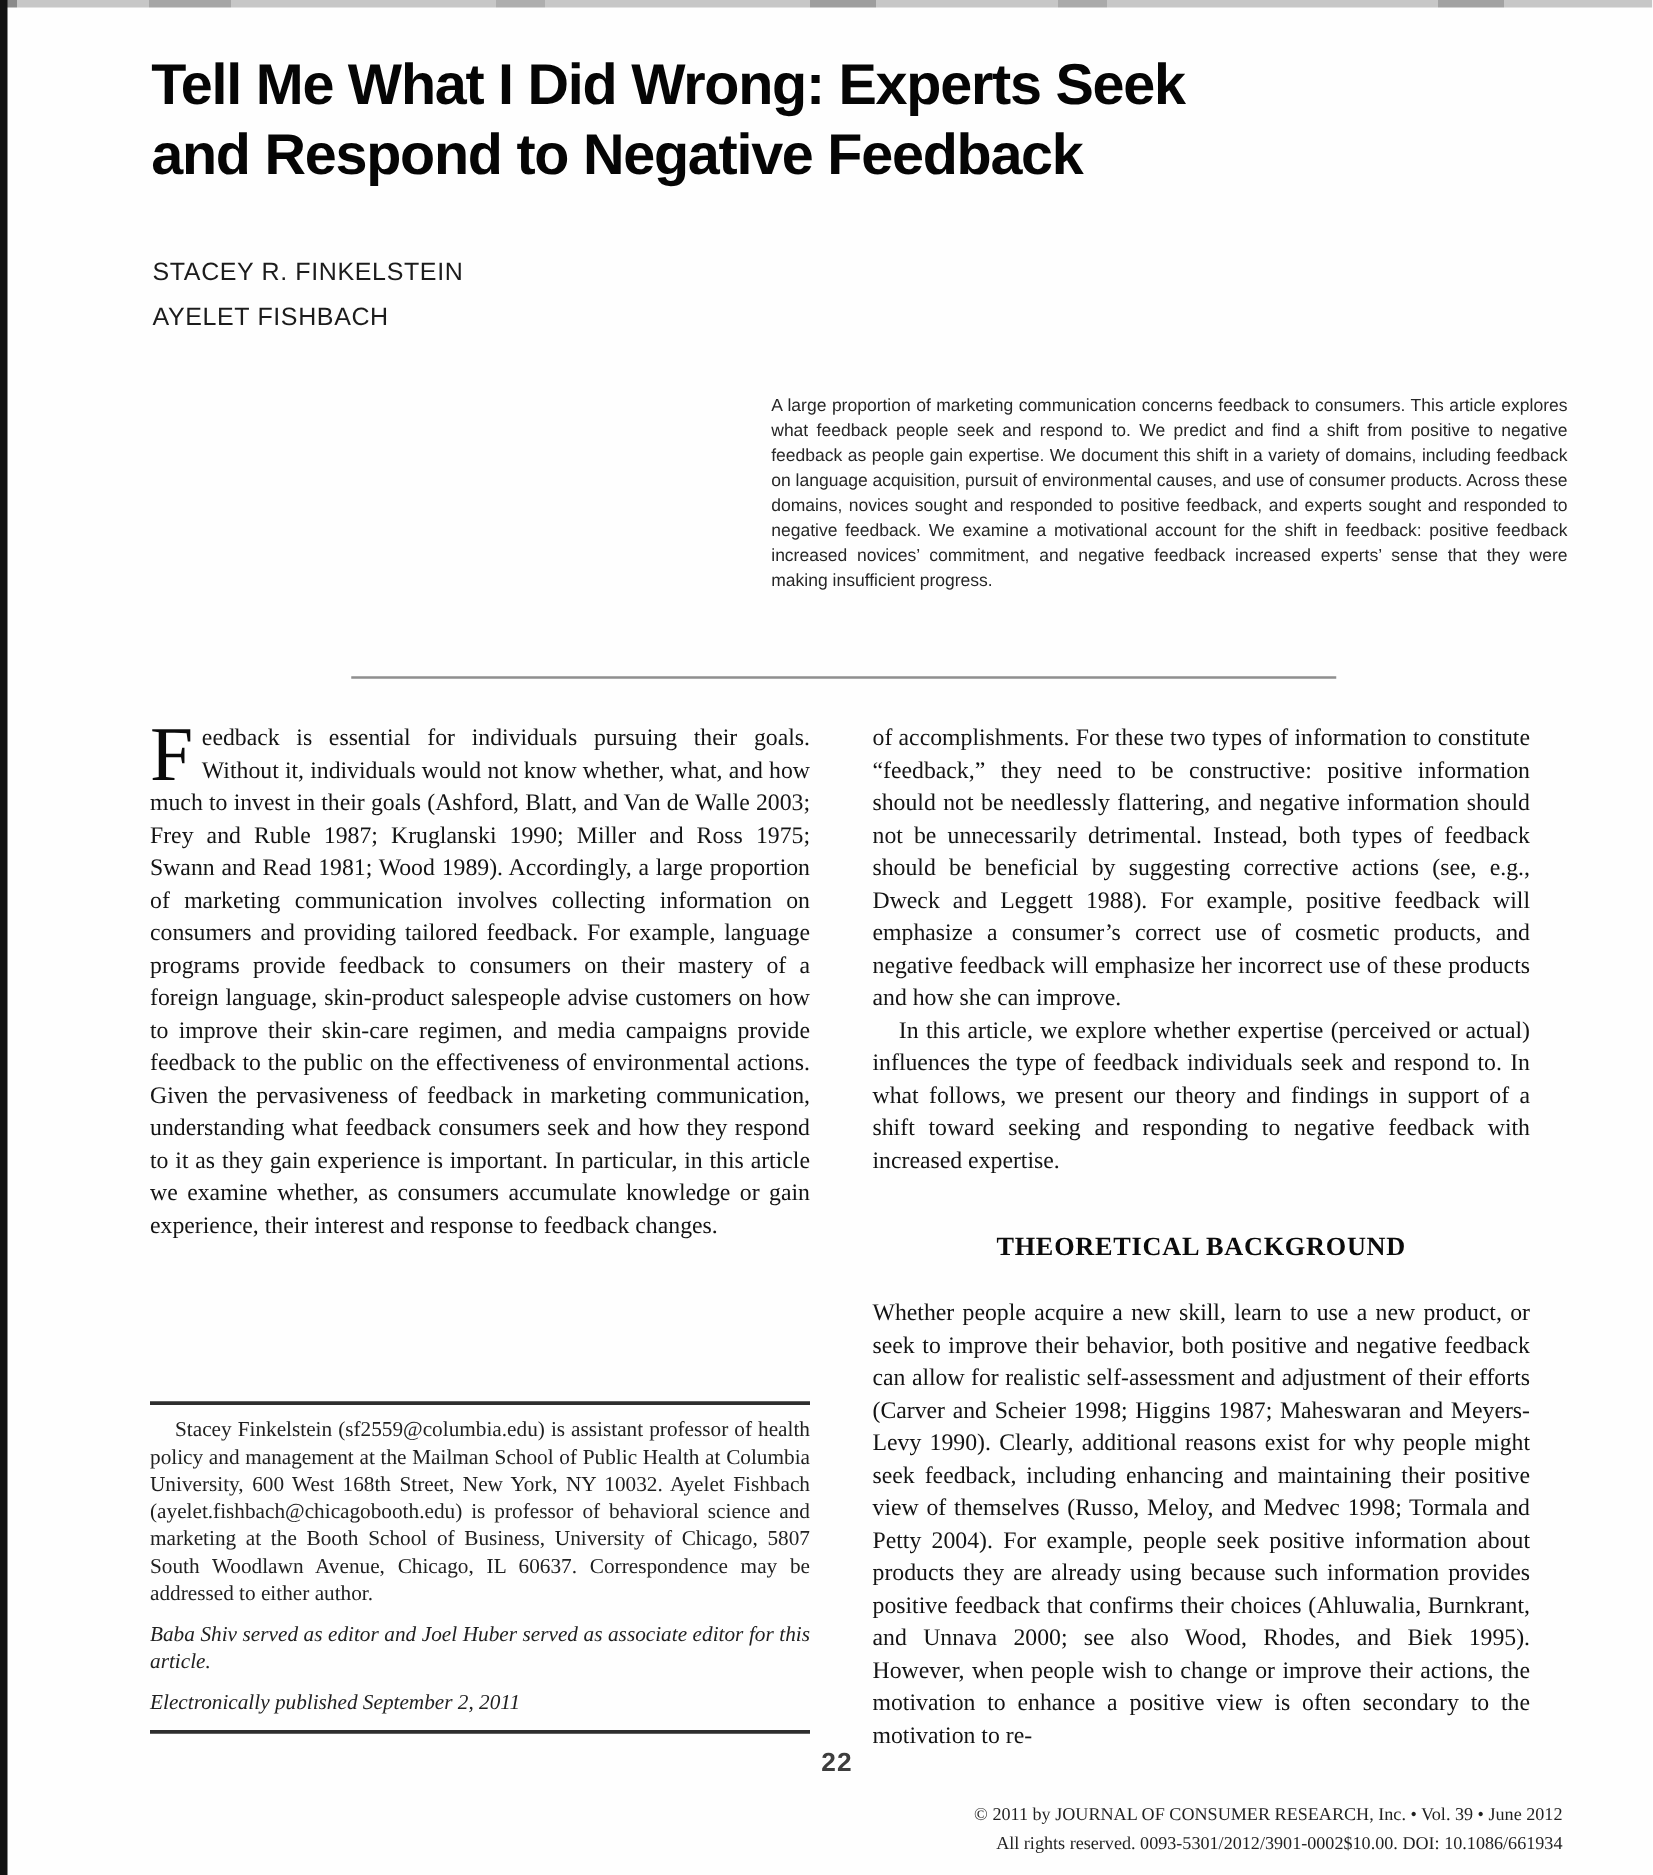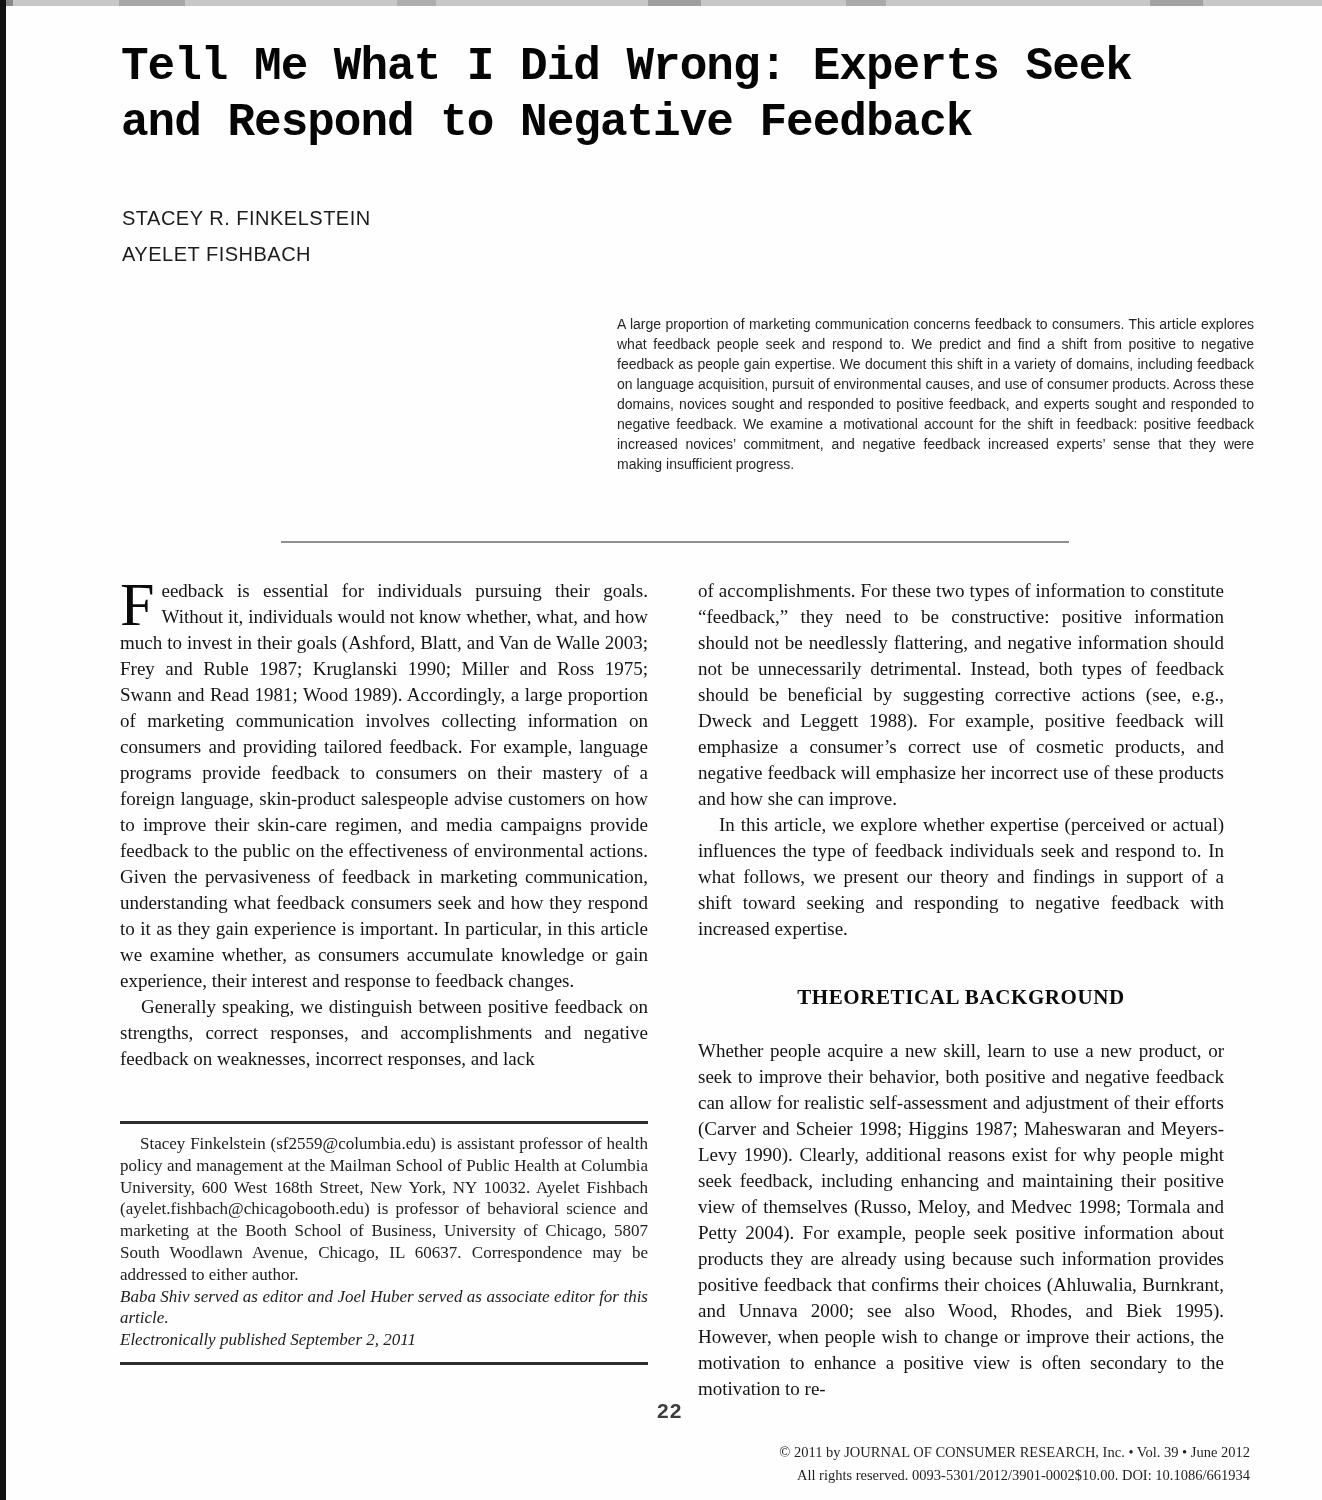--- a/index.html
+++ b/index.html
@@ -20,21 +20,21 @@
       #aeaeae 30% 33%, #c7c7c7 33% 49%, #9e9e9e 49% 53%, #c7c7c7 53% 64%,
       #aaaaaa 64% 67%, #c7c7c7 67% 87%, #a2a2a2 87% 91%, #c7c7c7 91% 100%);
   }
   .scan-bar-left {
     position: absolute; top: 0; left: 0; width: 6px; height: 100%;
     background: #121212;
   }
   
   .title {
     position: absolute; left: 121px; top: 8px;
-    font-family: Liberation Mono, monospace;
+    font-family: Liberation Sans, sans-serif;
     font-weight: bold; font-size: 46px; line-height: 56px;
     letter-spacing: -1px; color: #050505; white-space: nowrap;
   }
   .authors {
     position: absolute; left: 122px; top: 200px;
     font-family: "Liberation Sans", sans-serif;
     font-size: 20px; line-height: 36px; letter-spacing: 0.5px; color: #1c1c1c;
   }
   
   .abstract {
@@ -67,21 +67,21 @@
   }
   
   .footnote { position: absolute; left: 120px; top: 1121px; width: 528px; }
   .fn-rule-top    { height: 3px; background: #2e2e2e; margin-bottom: 9px; }
   .fn-rule-bottom { height: 3px; background: #2e2e2e; margin-top: 11px; }
   .fn-text {
     margin: 0; font-size: 17px; line-height: 21.8px;
     text-align: justify; color: #212121;
   }
   .fn-affil  { text-indent: 20px; }
-  .fn-italic { font-style: italic; }
+  .fn-italic { font-style: italic; margin-top: 11px; }
   
   .page-number {
     position: absolute; left: 657px; top: 1399px;
     font-family: "Liberation Sans", sans-serif;
     font-size: 21px; font-weight: 700; letter-spacing: 1px; color: #3d3d3d;
   }
   .pub-info {
     position: absolute; right: 72px; top: 1441px; text-align: right;
     font-size: 14.5px; line-height: 23px; color: #1f1f1f;
   }
@@ -104,21 +104,20 @@
     <div>AYELET FISHBACH</div>
   </div>
 
   <div class="abstract">A large proportion of marketing communication concerns feedback to consumers. This article explores what feedback people seek and respond to. We predict and find a shift from positive to negative feedback as people gain expertise. We document this shift in a variety of domains, including feedback on language acquisition, pursuit of environmental causes, and use of consumer products. Across these domains, novices sought and responded to positive feedback, and experts sought and responded to negative feedback. We examine a motivational account for the shift in feedback: positive feedback increased novices’ commitment, and negative feedback increased experts’ sense that they were making insufficient progress.</div>
 
   <div class="divider"></div>
 
   <div class="columns">
     <div class="col-left">
       <p><span class="dropcap">F</span><span>eedback is essential for individuals pursuing their goals. Without it, individuals would not know whether, what, and how much to invest in their goals (Ashford, Blatt, and Van de Walle 2003; Frey and Ruble 1987; Kruglanski 1990; Miller and Ross 1975; Swann and Read 1981; Wood 1989). Accordingly, a large proportion of marketing communication involves collecting information on consumers and providing tailored feedback. For example, language programs provide feedback to consumers on their mastery of a foreign language, skin-product salespeople advise customers on how to improve their skin-care regimen, and media campaigns provide feedback to the public on the effectiveness of environmental actions. Given the pervasiveness of feedback in marketing communication, understanding what feedback consumers seek and how they respond to it as they gain experience is important. In particular, in this article we examine whether, as consumers accumulate knowledge or gain experience, their interest and response to feedback changes.</span></p>
-      <p class="indent">Generally speaking, we distinguish between positive feedback on strengths, correct responses, and accomplishments and negative feedback on weaknesses, incorrect responses, and lack</p>
     </div>
     <div class="col-right">
       <p>of accomplishments. For these two types of information to constitute “feedback,” they need to be constructive: positive information should not be needlessly flattering, and negative information should not be unnecessarily detrimental. Instead, both types of feedback should be beneficial by suggesting corrective actions (see, e.g., Dweck and Leggett 1988). For example, positive feedback will emphasize a consumer’s correct use of cosmetic products, and negative feedback will emphasize her incorrect use of these products and how she can improve.</p>
       <p class="indent">In this article, we explore whether expertise (perceived or actual) influences the type of feedback individuals seek and respond to. In what follows, we present our theory and findings in support of a shift toward seeking and responding to negative feedback with increased expertise.</p>
       <h2 class="section-heading">THEORETICAL BACKGROUND</h2>
       <p>Whether people acquire a new skill, learn to use a new product, or seek to improve their behavior, both positive and negative feedback can allow for realistic self-assessment and adjustment of their efforts (Carver and Scheier 1998; Higgins 1987; Maheswaran and Meyers-Levy 1990). Clearly, additional reasons exist for why people might seek feedback, including enhancing and maintaining their positive view of themselves (Russo, Meloy, and Medvec 1998; Tormala and Petty 2004). For example, people seek positive information about products they are already using because such information provides positive feedback that confirms their choices (Ahluwalia, Burnkrant, and Unnava 2000; see also Wood, Rhodes, and Biek 1995). However, when people wish to change or improve their actions, the motivation to enhance a positive view is often secondary to the motivation to re-</p>
     </div>
   </div>
 
   <div class="footnote">

